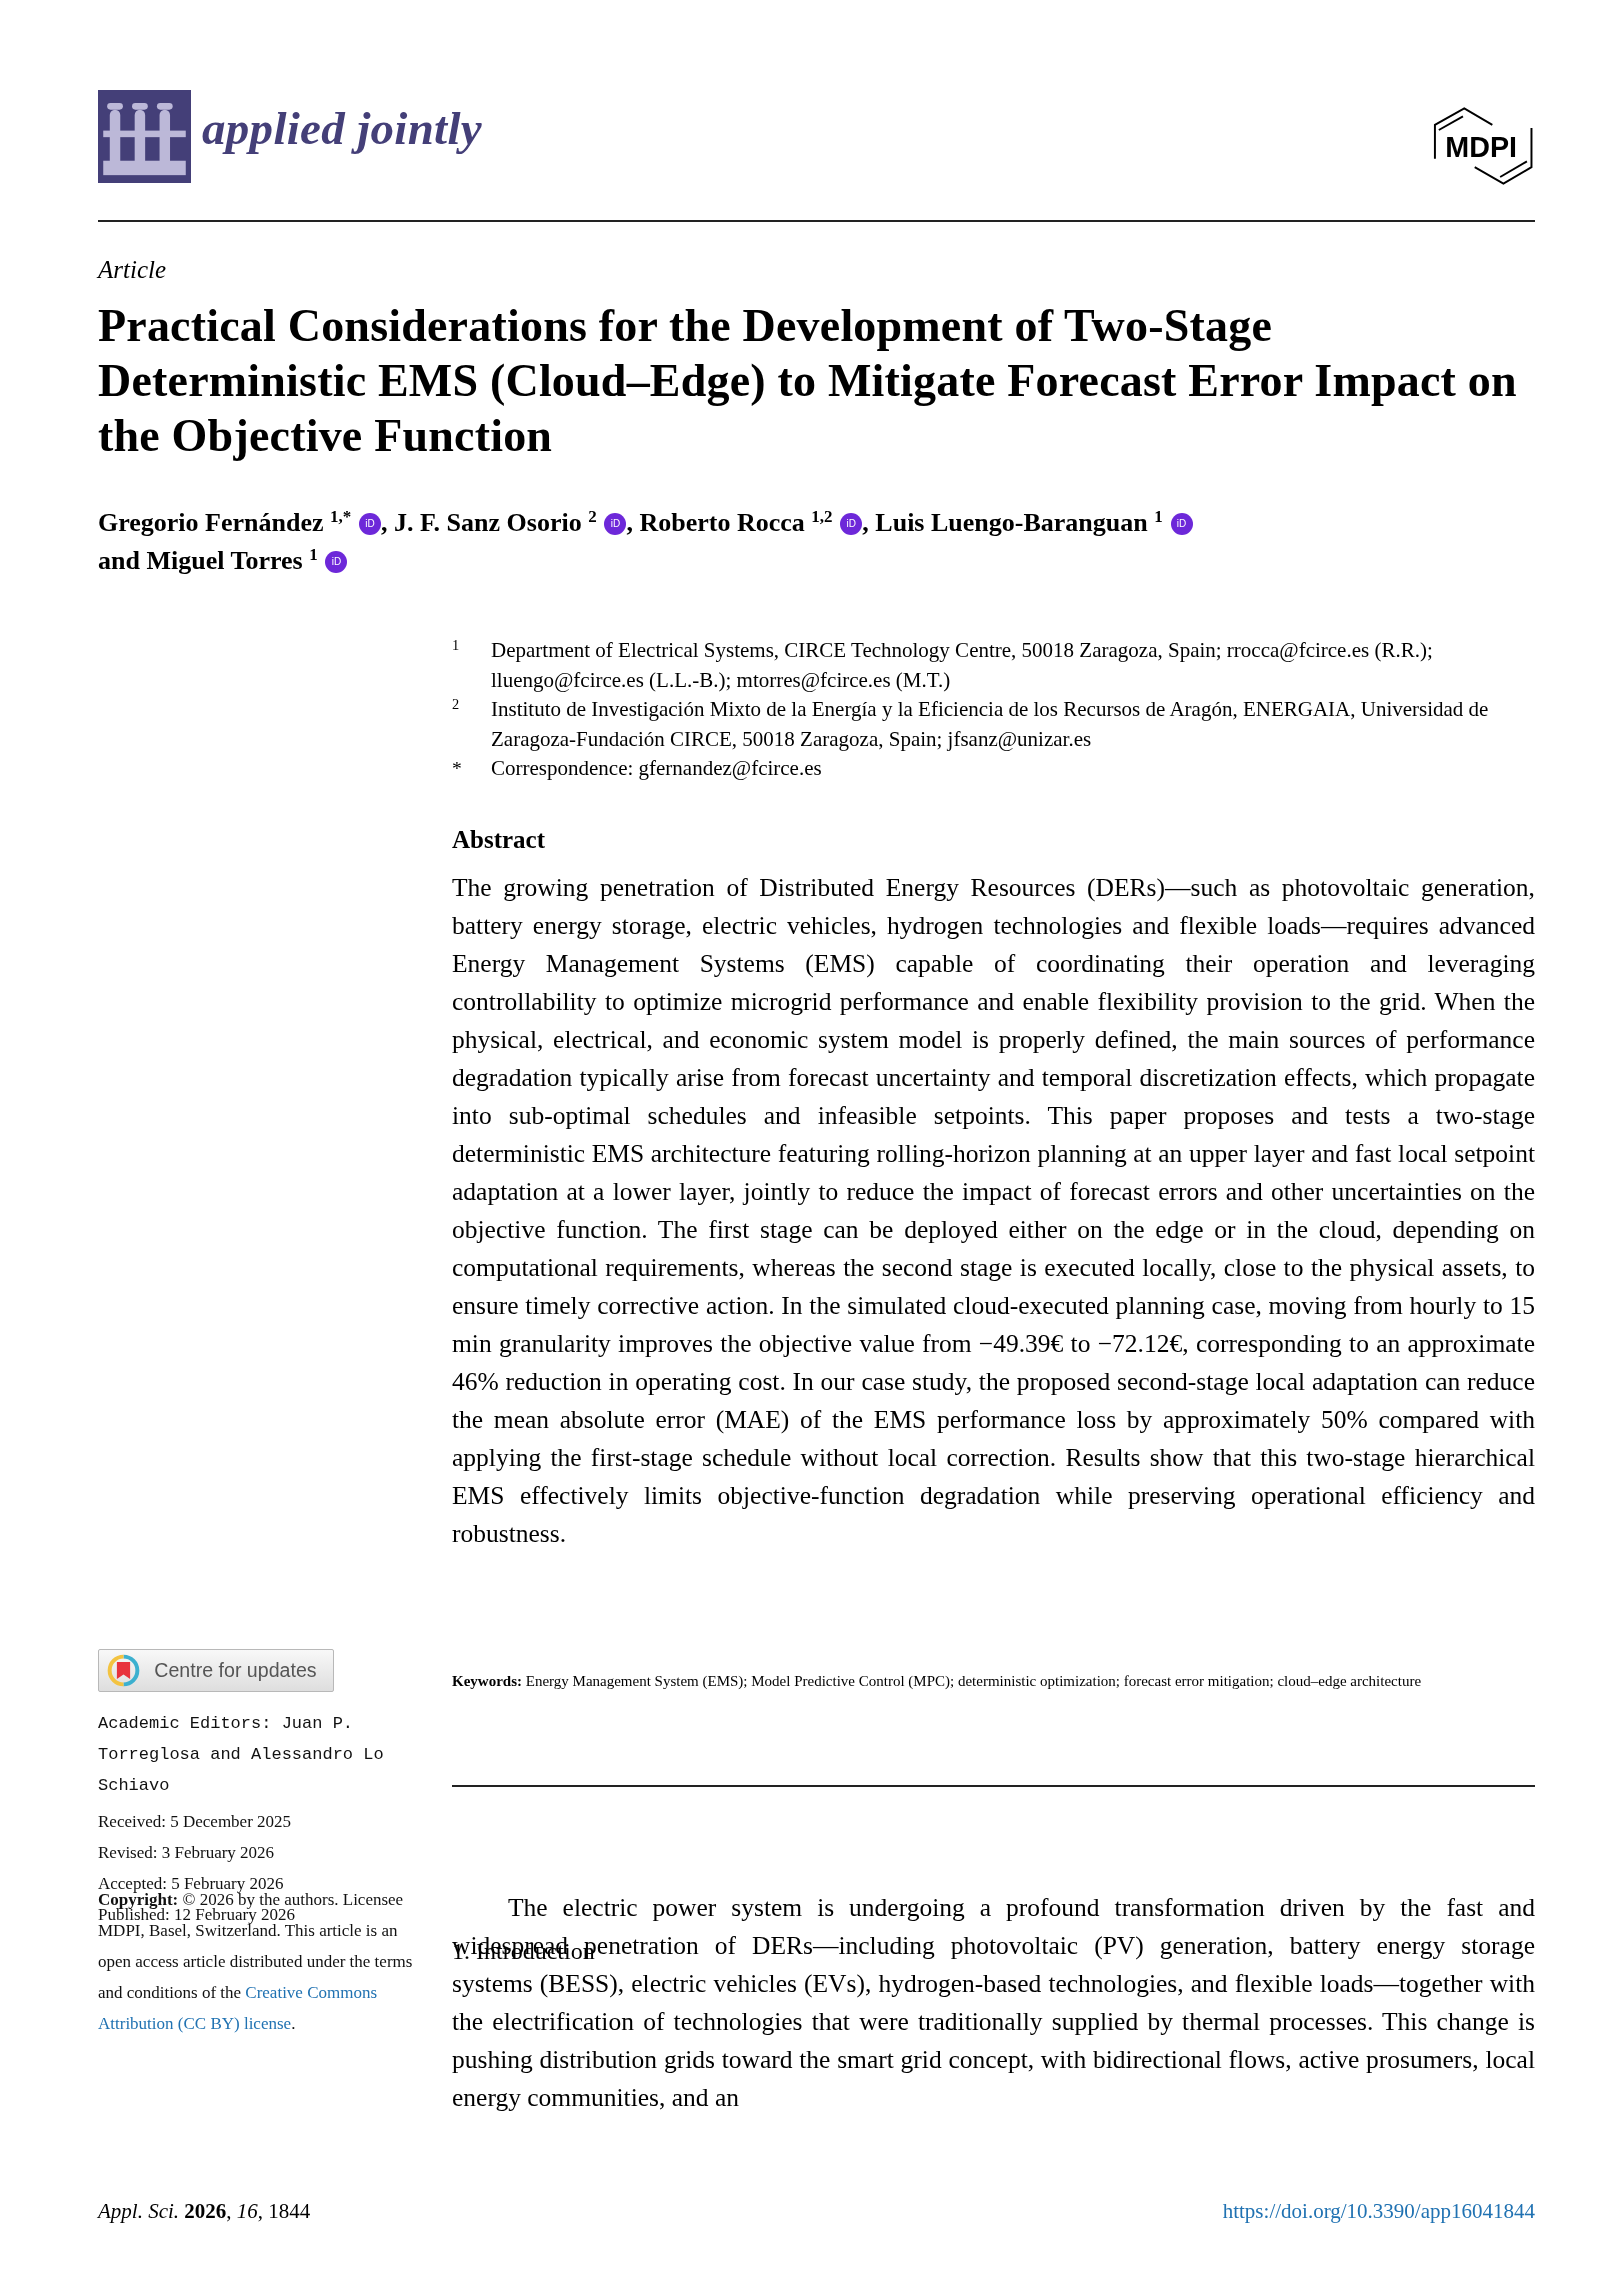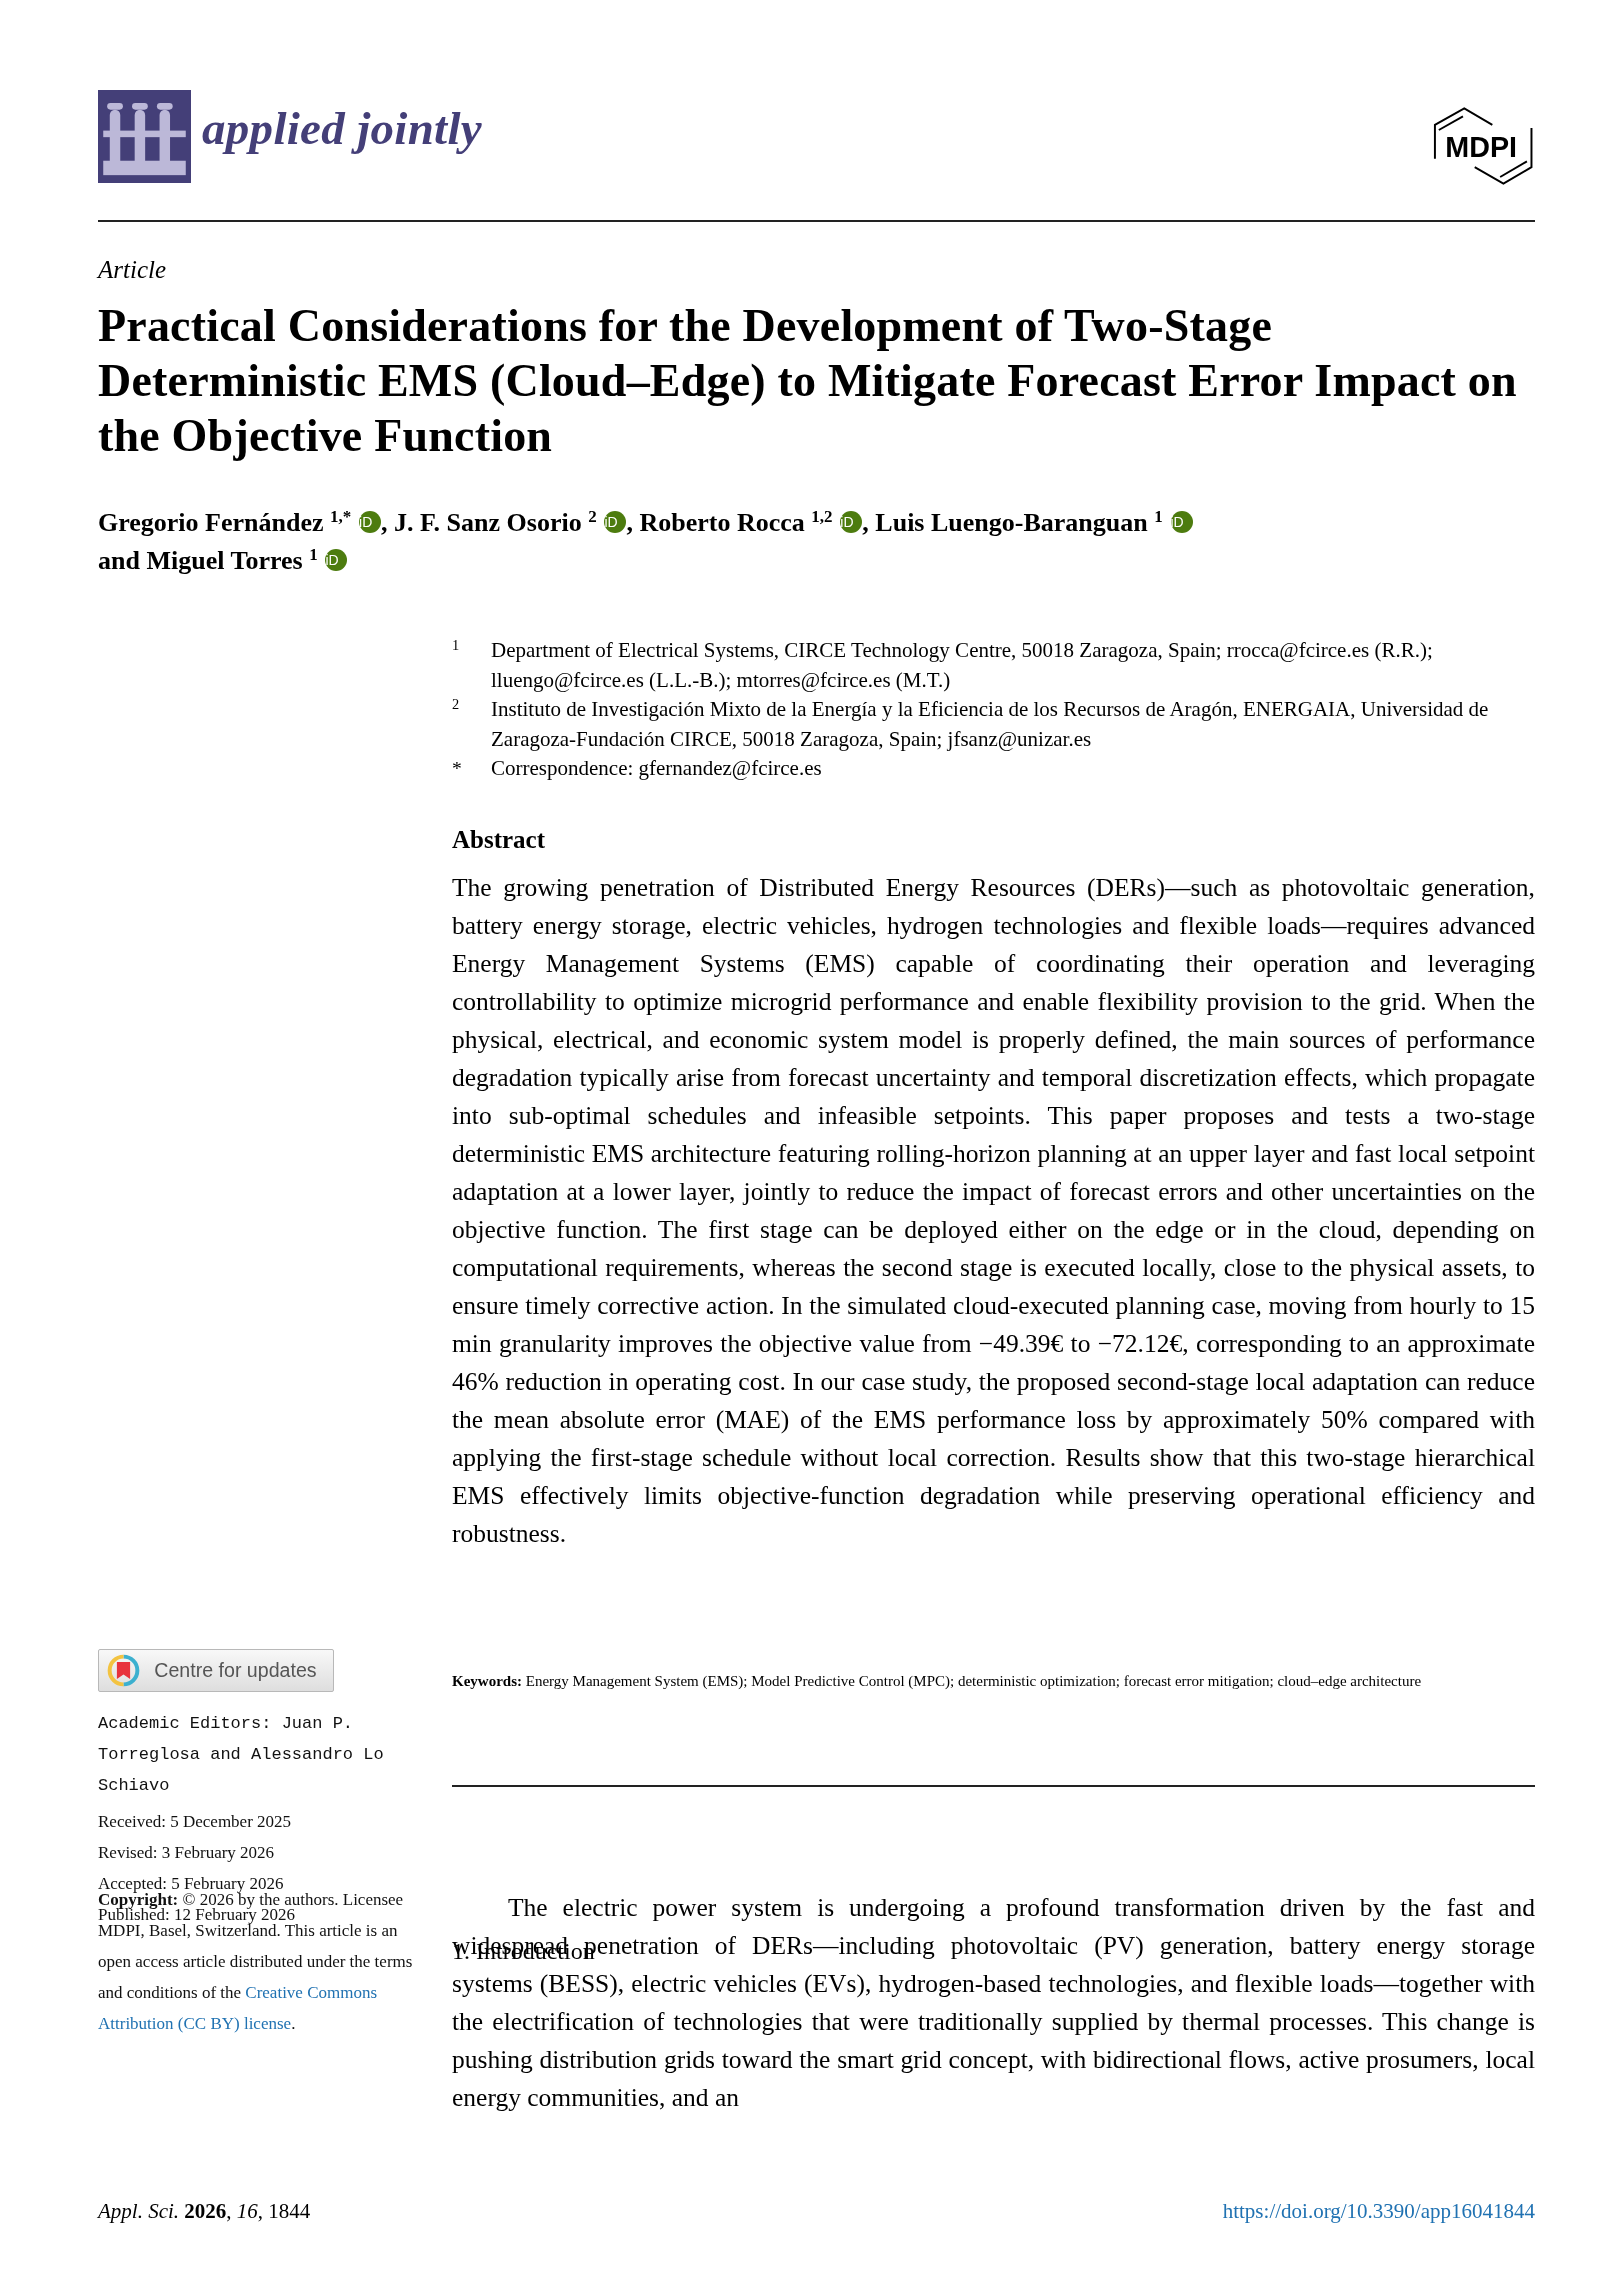--- a/index.html
+++ b/index.html
@@ -23,22 +23,22 @@
     left: 98px; top: 298px; width: 1440px; font-size: 46px; font-weight: bold;
     line-height: 55px; letter-spacing: 0.2px;
   }
   .authors {
     left: 98px; top: 504px; width: 1440px; font-size: 26px; font-weight: bold;
     line-height: 38px;
   }
   .authors sup { font-size: 17px; vertical-align: 9.2px; line-height: 0; }
   .orcid {
     display: inline-block; width: 22px; height: 22px; border-radius: 50%;
-    background: #4d7c0f; color: #fff; font-family: "Liberation Sans", sans-serif;
-    font-size: 14px; font-weight: normal; text-align: left; line-height: 22px;
+    background: #6d28d9; color: #fff; font-family: "Liberation Sans", sans-serif;
+    font-size: 10px; font-weight: normal; text-align: center; line-height: 22px;
     vertical-align: 3.9px; margin-left: 1.3px;
   }
 
   
   .affil { left: 452px; top: 636px; width: 1087px; font-size: 21px; line-height: 29.5px; }
   .affil-row { display: flex; }
   .affil-num { width: 39px; flex: none; font-size: 14.4px; line-height: 19.6px; }
   .affil-num.star { font-size: 19.6px; line-height: 29.5px; }
   .affil-text { flex: 1; }
 

